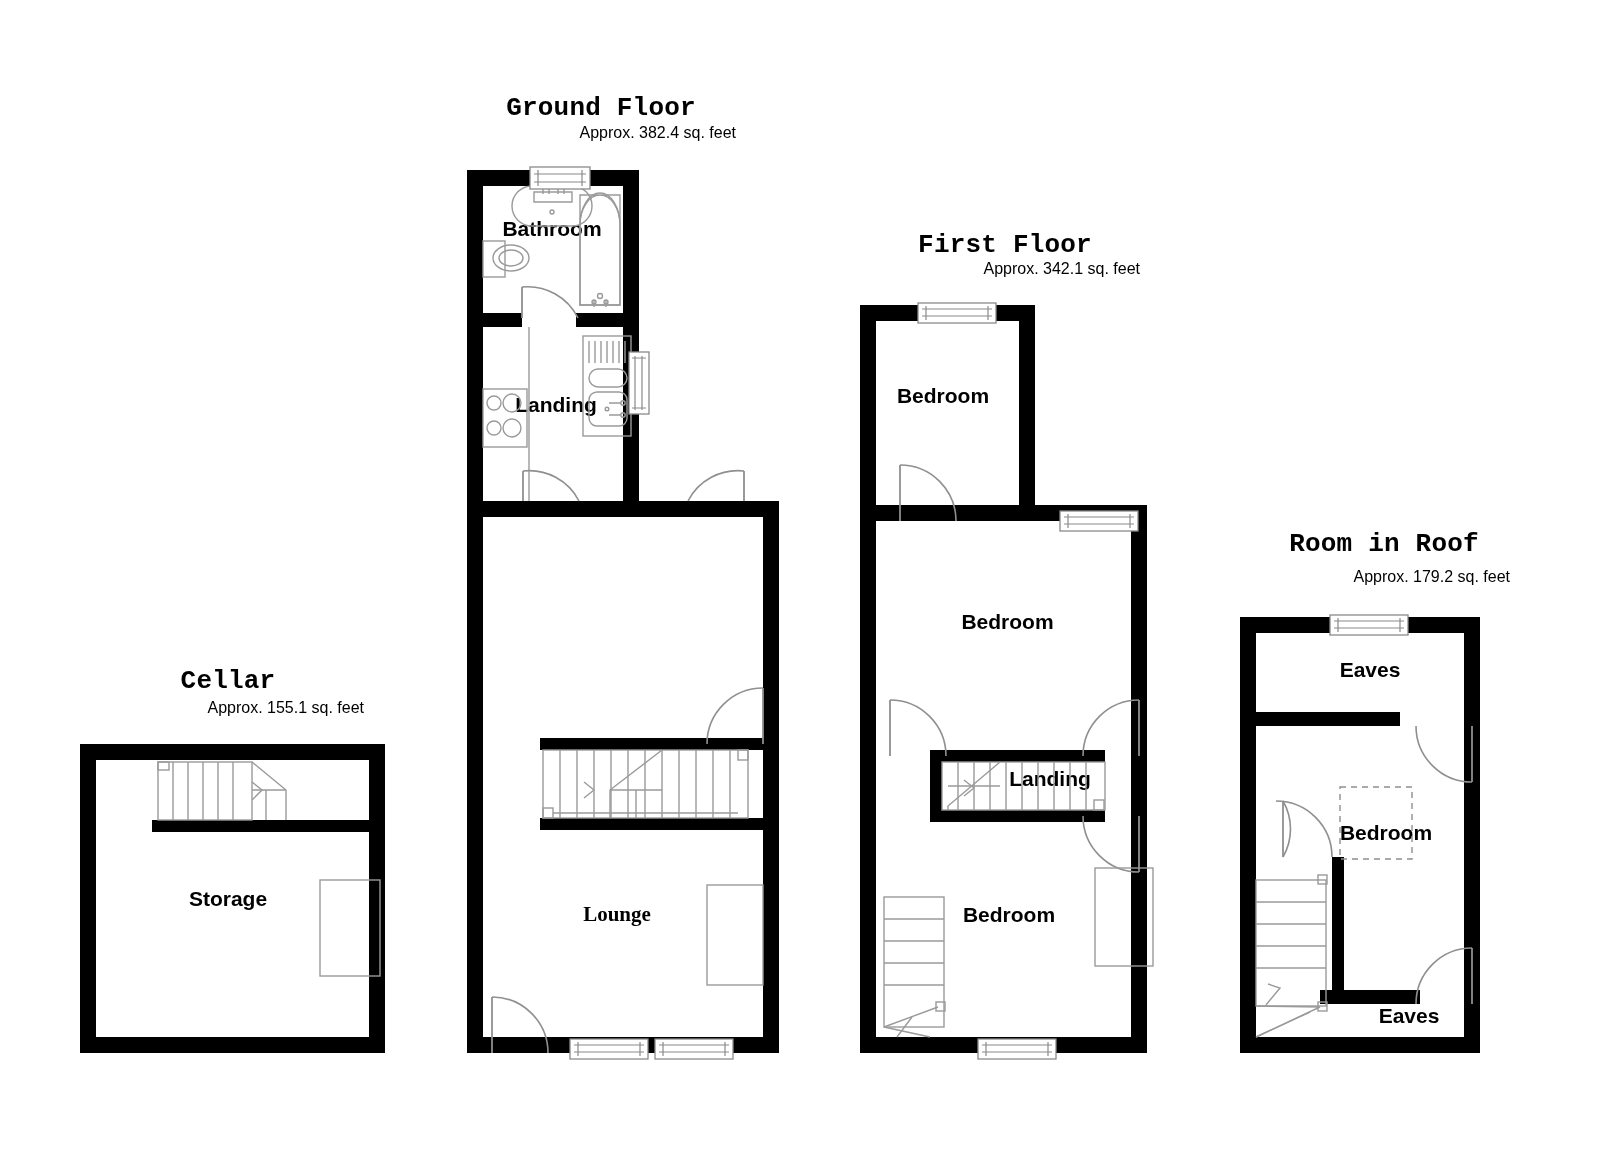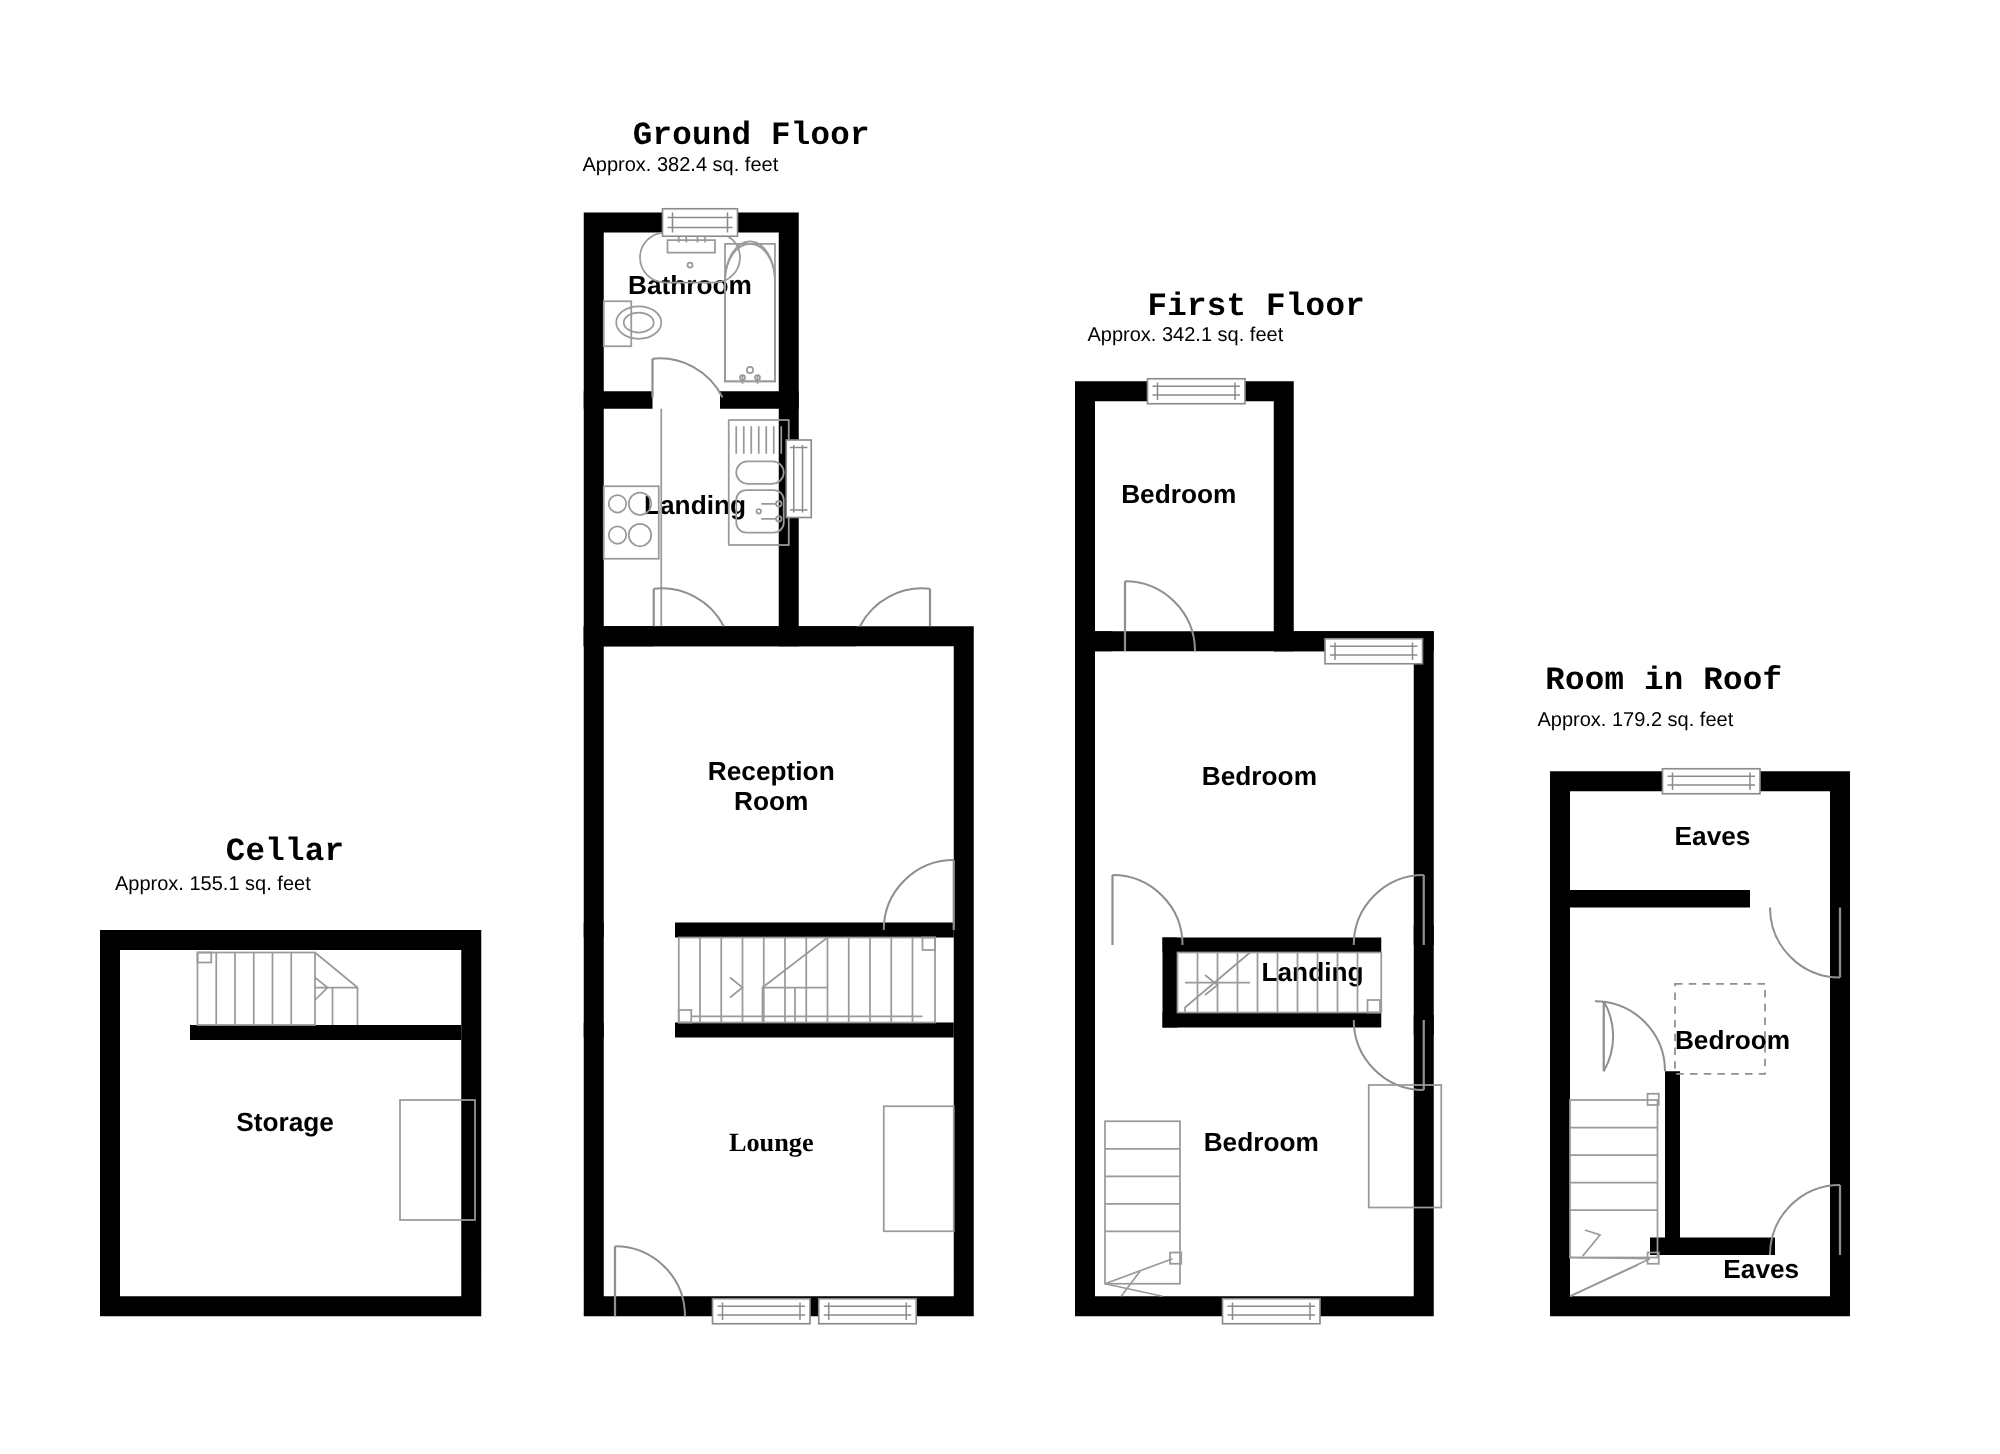--- a/index.html
+++ b/index.html
@@ -26,21 +26,21 @@
     text-align: center;
     font-weight: bold;
     font-size: 26px;
     letter-spacing: 0.2px;
     white-space: nowrap;
     line-height: 1.05;
     font-family: Liberation Mono, monospace;
   }
   .floor-sub {
     position: absolute;
-    text-align: left;
+    text-align: right;
     font-size: 16px;
     white-space: nowrap;
     line-height: 1.05;
   }
   .room-label {
     position: absolute;
     text-align: center;
     font-weight: bold;
     font-size: 21px;
     line-height: 1.12;
@@ -71,32 +71,28 @@
 <body>
 
 <div id="plan-root">
 
   <div class="floor-title" style="left:466px; top:95px; width:270px;">Ground Floor</div>
   <div class="floor-sub" style="left:466px; top:125px; width:270px;">Approx. 382.4 sq. feet</div>
 
   <div class="floor-title" style="left:870px; top:232px; width:270px;">First Floor</div>
   <div class="floor-sub" style="left:870px; top:261px; width:270px;">Approx. 342.1 sq. feet</div>
 
-  <div class="floor-title" style="left:1191px; top:531px; width:280px;">Room in Roof</div>
+  <div class="floor-title" style="left:1244px; top:531px; width:280px;">Room in Roof</div>
   <div class="floor-sub" style="left:1230px; top:569px; width:280px;">Approx. 179.2 sq. feet</div>
 
   <div class="floor-title" style="left:92px; top:668px; width:272px;">Cellar</div>
   <div class="floor-sub" style="left:92px; top:700px; width:272px;">Approx. 155.1 sq. feet</div>
 
   <div class="room-label" style="left:432px; top:217px; width:240px;">Bathroom</div>
   <div class="room-label" style="left:440px; top:393px; width:232px;">Landing</div>
-  <div class="room-label" style="left:497px; top:606px; width:240px;">
-    <span>Reception</span><br>
-    <span>Room</span>
-  </div>
   <div class="room-label" style="left:497px; top:903px; width:240px;font-family:Liberation Serif, serif;">Lounge</div>
 
   <div class="room-label" style="left:827px; top:384px; width:232px;">Bedroom</div>
   <div class="room-label" style="left:890px; top:610px; width:235px;">Bedroom</div>
   <div class="room-label" style="left:940px; top:767px; width:220px;text-align:center;">Landing</div>
   <div class="room-label" style="left:893px; top:903px; width:232px;">Bedroom</div>
 
   <div class="room-label" style="left:1255px; top:658px; width:230px;">Eaves</div>
   <div class="room-label" style="left:1270px; top:821px; width:232px;">Bedroom</div>
   <div class="room-label" style="left:1295px; top:1004px; width:228px;">Eaves</div>

